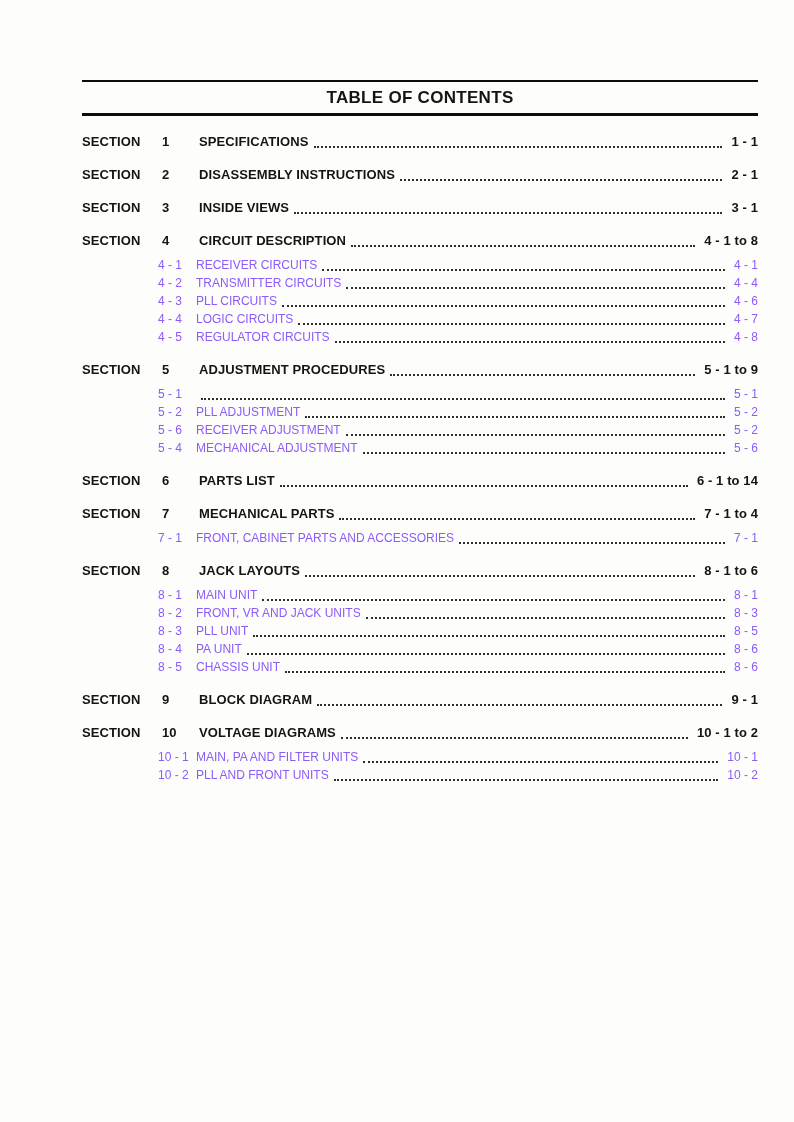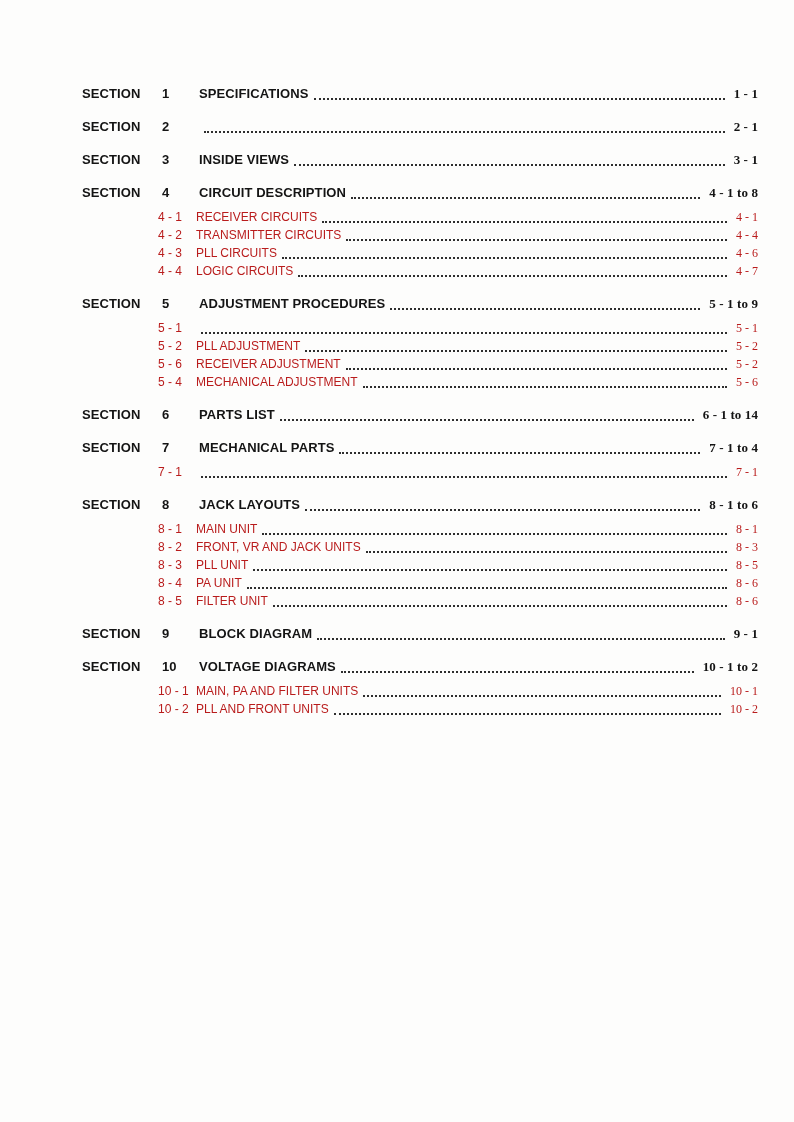--- a/index.html
+++ b/index.html
@@ -28,39 +28,39 @@
     border-bottom: 3px solid #0c0c0c;
   }
   .header-title {
     text-align: center;
     font-size: 17px;
     font-weight: bold;
     letter-spacing: 0.3px;
     padding: 6px 0 5px 0;
   }
   .toc-list {
-    margin-top: 4px;
+    margin-top: 16px;
   }
   .group {
     margin-bottom: 14px;
   }
   .row {
     display: flex;
     align-items: flex-end;
   }
   .row.sec {
     font-size: 13px;
     font-weight: bold;
     line-height: 19px;
     letter-spacing: 0.1px;
   }
   .row.sub {
     font-size: 12px;
     line-height: 18px;
-    color: #b91c1c;
+    color: #8b5cf6;
   }
   .subs {
     margin-top: 6px;
   }
   .col-label {
     flex: 0 0 80px;
   }
   .col-num {
     flex: 0 0 37px;
   }
@@ -75,52 +75,55 @@
   }
   .leader {
     flex: 1 1 auto;
     border-bottom: 2px dotted #2e2e2e;
     margin: 0 9px 3px 5px;
     min-width: 20px;
   }
   .col-page {
     white-space: nowrap;
     text-align: center;
-    font-family: Liberation Serif, serif;
   }
   .sec .col-page {
     font-weight: bold;
     font-size: 13px;
   }
   .sub .col-page {
     font-weight: normal;
     font-size: 12px;
   }
 </style>
 </head>
 <body>
 
 <div class="page">
   <div class="content">
 
+    <div class="header">
+      <div class="header-title">TABLE OF CONTENTS</div>
+    </div>
 
     <div class="toc-list">
         <div class="group">
           <div class="row sec">
     <span class="col-label">SECTION</span>
     <span class="col-num">1</span>
     <span class="col-title">SPECIFICATIONS</span>
     <span class="leader"></span>
     <span class="col-page">1 - 1</span>
   </div>
         </div>
         <div class="group">
           <div class="row sec">
     <span class="col-label">SECTION</span>
     <span class="col-num">2</span>
+    <span class="col-title">DISASSEMBLY INSTRUCTIONS</span>
     <span class="leader"></span>
     <span class="col-page">2 - 1</span>
   </div>
         </div>
         <div class="group">
           <div class="row sec">
     <span class="col-label">SECTION</span>
     <span class="col-num">3</span>
     <span class="col-title">INSIDE VIEWS</span>
     <span class="leader"></span>
@@ -157,20 +160,27 @@
     <span class="leader"></span>
     <span class="col-page">4 - 6</span>
   </div>
             <div class="row sub">
     <span class="col-ind"></span>
     <span class="col-num">4 - 4</span>
     <span class="col-title">LOGIC CIRCUITS</span>
     <span class="leader"></span>
     <span class="col-page">4 - 7</span>
   </div>
+            <div class="row sub">
+    <span class="col-ind"></span>
+    <span class="col-num">4 - 5</span>
+    <span class="col-title">REGULATOR CIRCUITS</span>
+    <span class="leader"></span>
+    <span class="col-page">4 - 8</span>
+  </div>
           </div>
         </div>
         <div class="group">
           <div class="row sec">
     <span class="col-label">SECTION</span>
     <span class="col-num">5</span>
     <span class="col-title">ADJUSTMENT PROCEDURES</span>
     <span class="leader"></span>
     <span class="col-page">5 - 1 to 9</span>
   </div>
@@ -218,20 +228,21 @@
     <span class="col-label">SECTION</span>
     <span class="col-num">7</span>
     <span class="col-title">MECHANICAL PARTS</span>
     <span class="leader"></span>
     <span class="col-page">7 - 1 to 4</span>
   </div>
           <div class="subs">
             <div class="row sub">
     <span class="col-ind"></span>
     <span class="col-num">7 - 1</span>
+    <span class="col-title">FRONT, CABINET PARTS AND ACCESSORIES</span>
     <span class="leader"></span>
     <span class="col-page">7 - 1</span>
   </div>
           </div>
         </div>
         <div class="group">
           <div class="row sec">
     <span class="col-label">SECTION</span>
     <span class="col-num">8</span>
     <span class="col-title">JACK LAYOUTS</span>
@@ -263,21 +274,21 @@
             <div class="row sub">
     <span class="col-ind"></span>
     <span class="col-num">8 - 4</span>
     <span class="col-title">PA UNIT</span>
     <span class="leader"></span>
     <span class="col-page">8 - 6</span>
   </div>
             <div class="row sub">
     <span class="col-ind"></span>
     <span class="col-num">8 - 5</span>
-    <span class="col-title">FILTER UNIT</span>
+    <span class="col-title">CHASSIS UNIT</span>
     <span class="leader"></span>
     <span class="col-page">8 - 6</span>
   </div>
           </div>
         </div>
         <div class="group">
           <div class="row sec">
     <span class="col-label">SECTION</span>
     <span class="col-num">9</span>
     <span class="col-title">BLOCK DIAGRAM</span>

